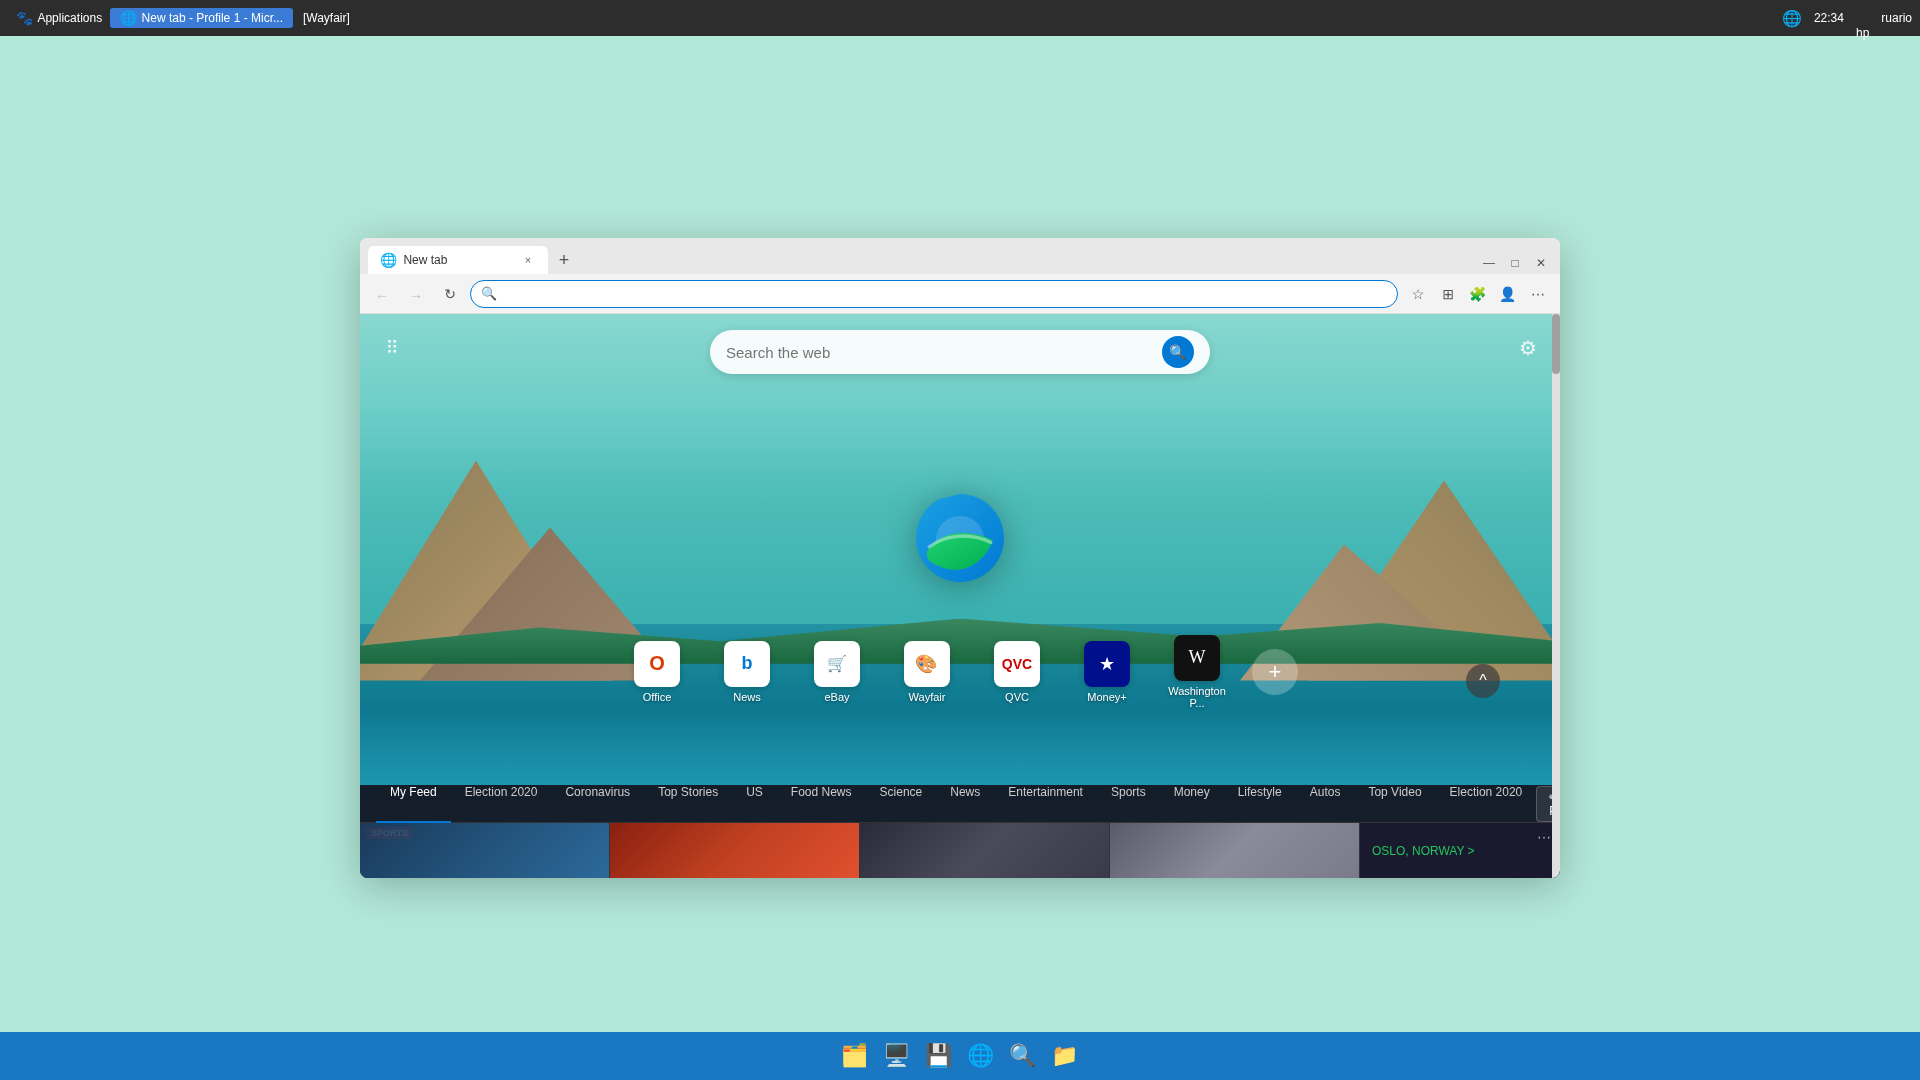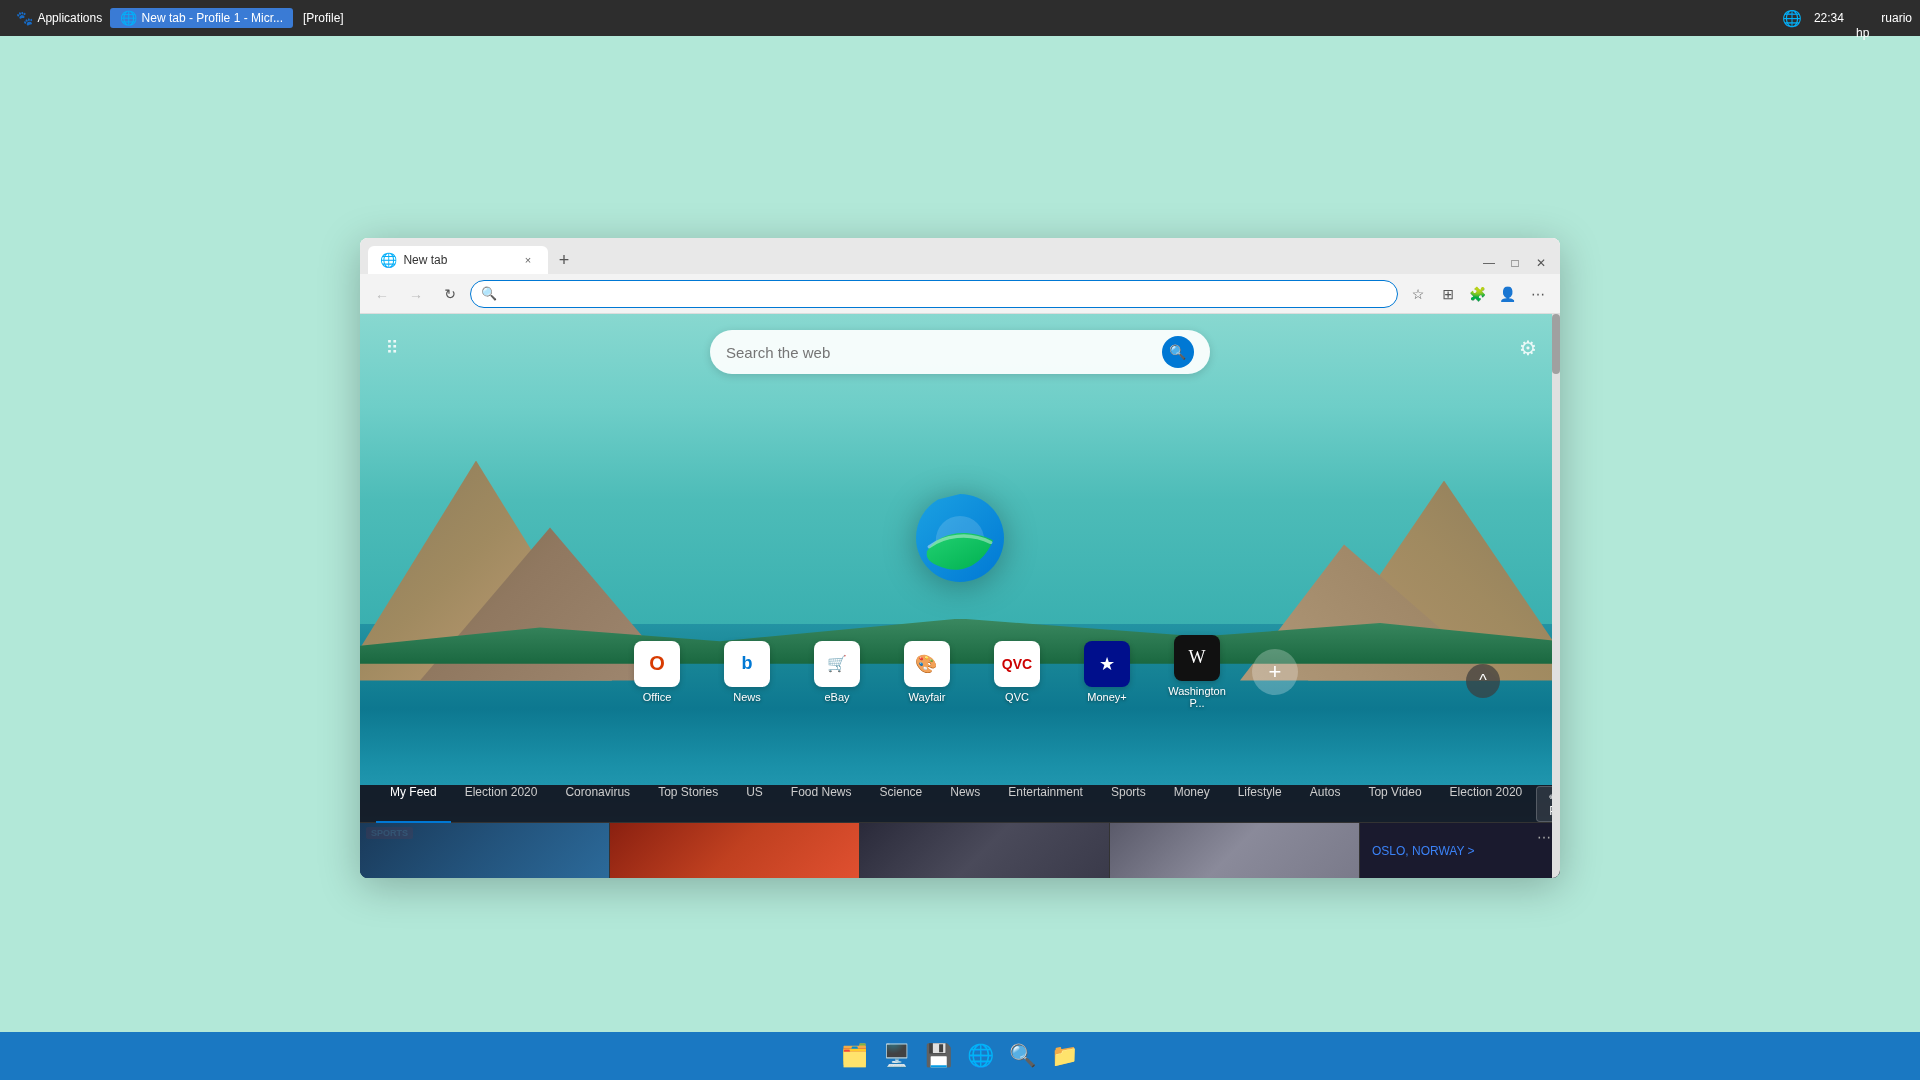--- a/index.html
+++ b/index.html
@@ -567,21 +567,21 @@
     .news-card-label.red { background: #c62828; }
     .news-oslo {
       position: relative;
       background: #1a1a2e;
       display: flex;
       flex-direction: column;
       justify-content: center;
       padding: 8px 12px;
     }
     .oslo-title {
-      color: #3b82f6;
+      color: #22c55e;
       font-size: 12px;
       font-weight: 500;
     }
     .oslo-more {
       position: absolute;
       top: 6px;
       right: 8px;
       color: #aaa;
       font-size: 14px;
       cursor: pointer;
@@ -610,21 +610,21 @@
 <div class="taskbar-top">
   <div class="taskbar-app">
     <span class="icon">🐾</span>
     <span>Applications</span>
   </div>
   <div class="taskbar-browser-tab">
     <span style="font-size:14px;">🌐</span>
     <span style="overflow:hidden;text-overflow:ellipsis;white-space:nowrap;max-width:160px;">New tab - Profile 1 - Micr...</span>
   </div>
   <div class="taskbar-terminal">
-    <span>[Profile]</span>
+    <span>[Wayfair]</span>
   </div>
   <div class="taskbar-right">
     <span style="font-size:16px;">🌐</span>
     <span>22:34</span>
     <span style="font-size:12px;margin-top:29px;">hp</span>
     <span>ruario</span>
   </div>
 </div>
 
 <div class="browser-window">

